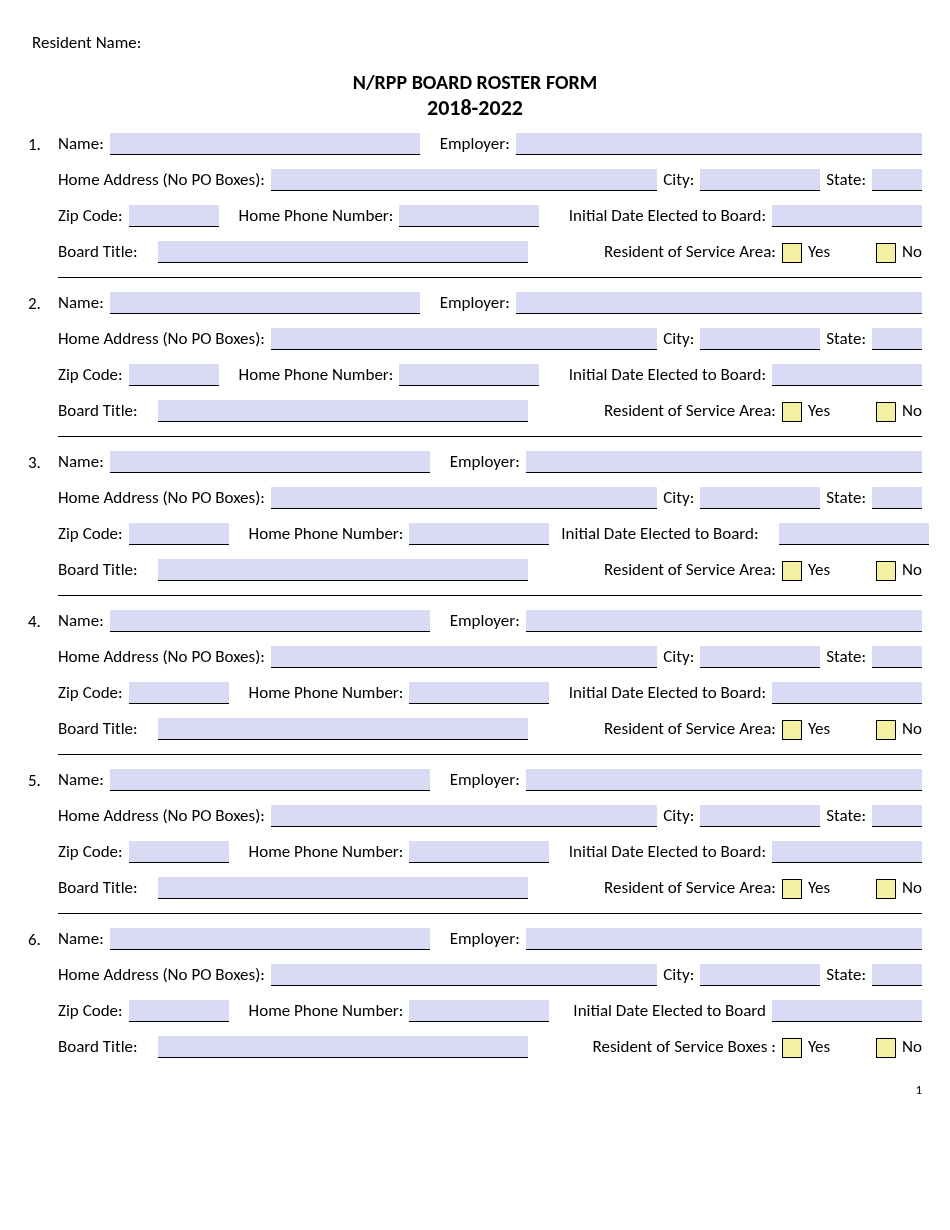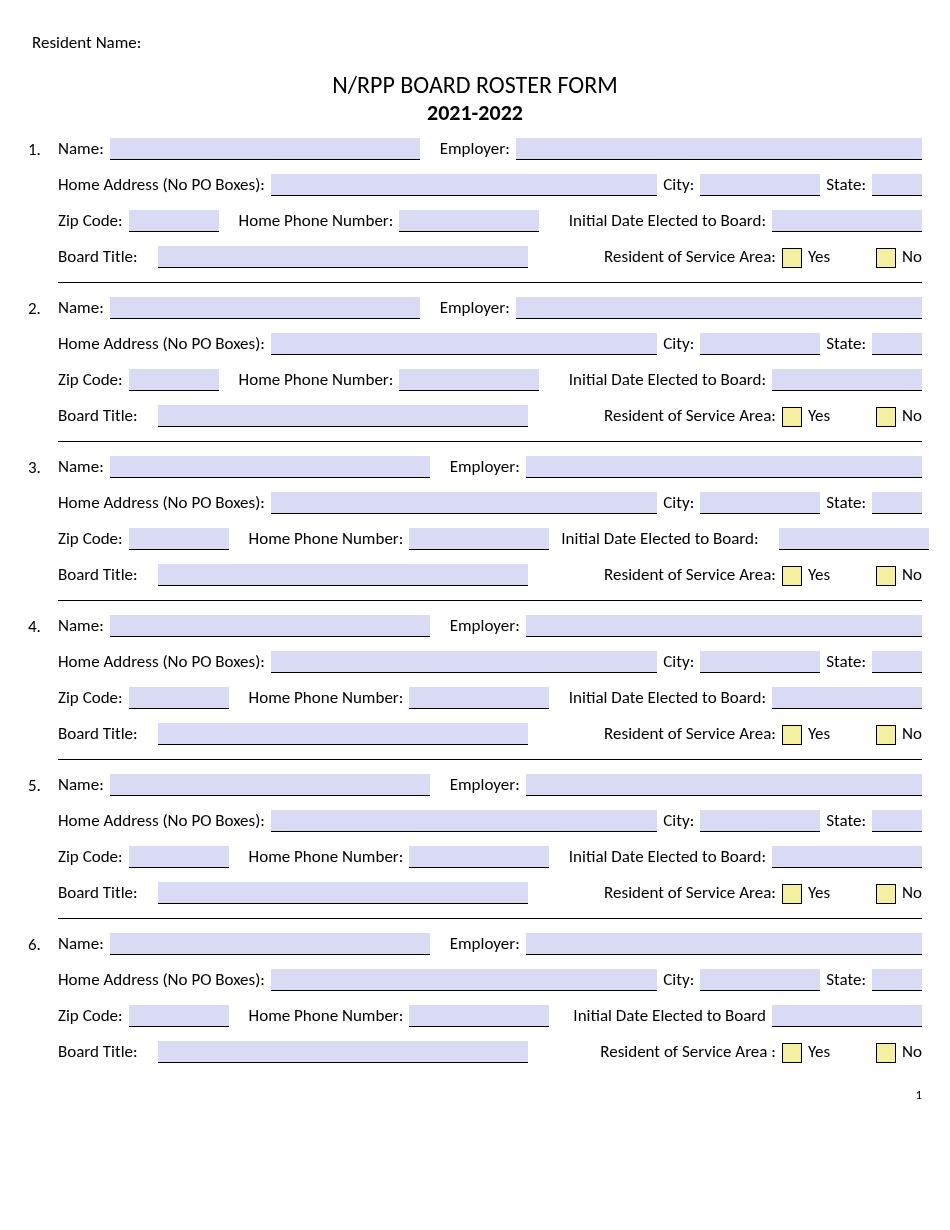--- a/index.html
+++ b/index.html
@@ -7,21 +7,21 @@
     margin: 0;
     padding: 32px 28px 20px 28px;
     width: 950px;
     font-family: Calibri, Arial, sans-serif;
     font-size: 17px;
     color: #000;
     background: #fff;
   }
   .applicant-name { margin-bottom: 18px; margin-left:4px;}
   .title-block { text-align: center; margin-bottom: 12px; }
-  .title-block .t1 { font-weight: normal; font-size: 24px; line-height:1.15; }
+  .title-block .t1 { font-weight: bold; font-size: 20px; line-height:1.15; }
   .title-block .t2 { font-weight: bold; font-size: 22px; }
   .entry { margin-bottom: 6px; }
   .row { display: flex; align-items: flex-end; margin-bottom: 14px; gap: 6px; }
   .num { width: 24px; flex:0 0 auto; }
   .spacer-num { width: 24px; flex:0 0 auto; }
   .lbl { white-space: nowrap; padding-bottom:1px;}
   .field {
     background: #d9daf3;
     border-bottom: 1px solid #000;
     height: 22px;
@@ -46,21 +46,21 @@
   }
   .gap-sm { width:8px; flex:0 0 auto;}
 </style>
 </head>
 <body>
 
 <div class="applicant-name">Resident Name:</div>
 
 <div class="title-block">
   <div class="t1">N/RPP BOARD ROSTER FORM</div>
-  <div class="t2">2021-2022</div>
+  <div class="t2">2018-2022</div>
 </div>
 
 <div class="entry">
   <div class="row">
     <div class="num">1.</div>
     <span class="lbl">Name:</span>
     <div class="field" style="flex:0 0 310px"></div>
     <div class="gap-sm"></div>
     <span class="lbl">Employer:</span>
     <div class="field flex-grow"></div>
@@ -310,21 +310,21 @@
     <div style="flex:1 1 auto"></div>
     <span class="lbl">Initial Date Elected to Board</span>
     <div class="field" style="flex:0 0 150px"></div>
   </div>
   <div class="row">
     <div class="spacer-num"></div>
     <span class="lbl">Board Title:</span>
     <div class="gap-sm"></div>
     <div class="field" style="flex:0 0 370px"></div>
     <div style="flex:1 1 auto"></div>
-    <span class="lbl">Resident of Service Area :</span>
+    <span class="lbl">Resident of Service Boxes :</span>
     <span class="chk"></span>
     <span class="lbl">Yes</span>
     <div style="width:34px"></div>
     <span class="chk"></span>
     <span class="lbl">No</span>
   </div>
 </div>
 
 <div class="page-num">1</div>
 

